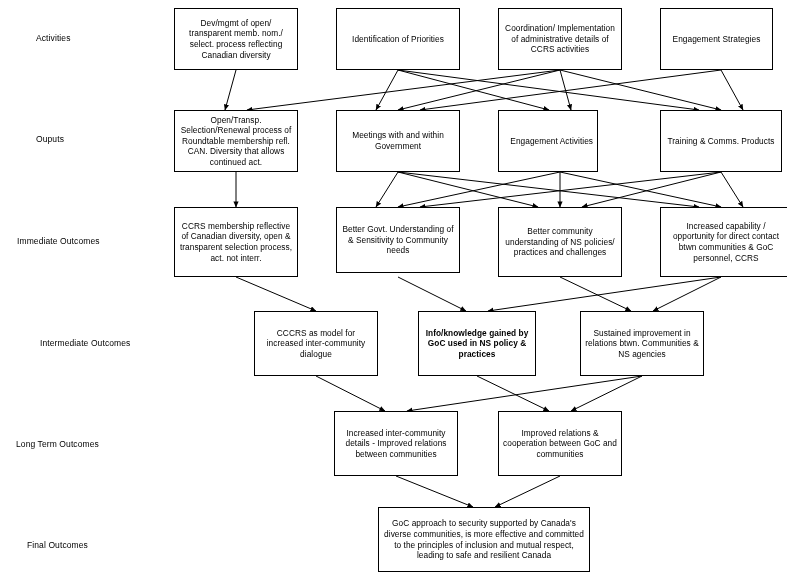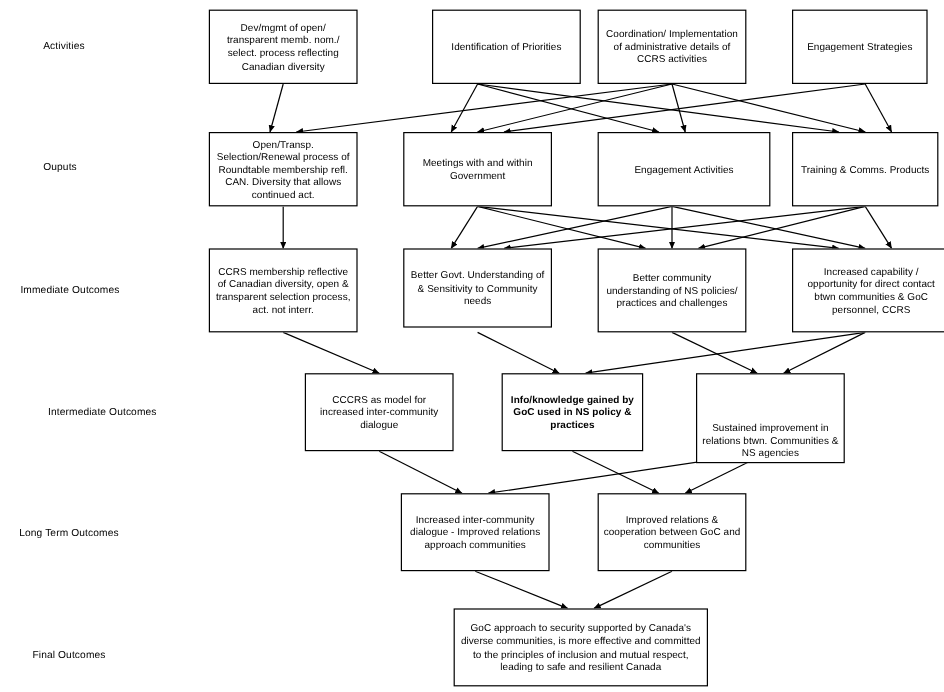--- a/index.html
+++ b/index.html
@@ -100,36 +100,36 @@
       <div class="row-label" style="left: 36px; top: 134px;">Ouputs</div>
       <div class="row-label" style="left: 17px; top: 236px;">Immediate Outcomes</div>
       <div class="row-label" style="left: 14px; top: 338px; padding-left: 26px;">Intermediate Outcomes</div>
       <div class="row-label" style="left: 16px; top: 439px;">Long Term Outcomes</div>
       <div class="row-label" style="left: 27px; top: 540px;">Final Outcomes</div>
     </div>
   <div id="nodes-layer">
       <div class="node" style="left: 174px; top: 8px; width: 124px; height: 62px;">
         <span>Dev/mgmt of open/ transparent memb. nom./ select. process reflecting Canadian diversity</span>
       </div>
-      <div class="node" style="left: 336px; top: 8px; width: 124px; height: 62px; margin-left: 24px;">
+      <div class="node" style="left: 336px; top: 8px; width: 124px; height: 62px;">
         <span>Identification of Priorities</span>
       </div>
       <div class="node" style="left: 498px; top: 8px; width: 124px; height: 62px;">
         <span>Coordination/ Implementation of administrative details of CCRS activities</span>
       </div>
       <div class="node" style="left: 660px; top: 8px; width: 113px; height: 62px;">
         <span>Engagement Strategies</span>
       </div>
       <div class="node" style="left: 174px; top: 110px; width: 124px; height: 62px; justify-content: flex-end;">
         <span>Open/Transp. Selection/Renewal process of Roundtable membership refl. CAN. Diversity that allows continued act.</span>
       </div>
       <div class="node" style="left: 336px; top: 110px; width: 124px; height: 62px;">
         <span>Meetings with and within Government</span>
       </div>
-      <div class="node" style="left: 498px; top: 110px; width: 144px; height: 62px;">
+      <div class="node" style="left: 498px; top: 110px; width: 100px; height: 62px; text-align: right;">
         <span>Engagement Activities</span>
       </div>
       <div class="node" style="left: 660px; top: 110px; width: 122px; height: 62px;">
         <span>Training &amp; Comms. Products</span>
       </div>
       <div class="node" style="left: 174px; top: 207px; width: 124px; height: 70px;">
         <span>CCRS membership reflective of Canadian diversity, open &amp; transparent selection process, act. not interr.</span>
       </div>
       <div class="node" style="left: 336px; top: 207px; width: 124px; height: 66px;">
         <span>Better Govt. Understanding of &amp; Sensitivity to Community needs</span>
@@ -139,25 +139,25 @@
       </div>
       <div class="node" style="left: 660px; top: 207px; width: 132px; height: 70px;">
         <span>Increased capability / opportunity for direct contact btwn communities &amp; GoC personnel, CCRS</span>
       </div>
       <div class="node" style="left: 254px; top: 311px; width: 124px; height: 65px;">
         <span>CCCRS as model for increased inter-community dialogue</span>
       </div>
       <div class="node" style="left: 418px; top: 311px; width: 118px; height: 65px; font-weight: bold;">
         <span>Info/knowledge gained by GoC used in NS policy &amp; practices</span>
       </div>
-      <div class="node" style="left: 580px; top: 311px; width: 124px; height: 75px; align-items: flex-end;">
+      <div class="node" style="left: 580px; top: 311px; width: 124px; height: 65px;">
         <span>Sustained improvement in relations btwn. Communities &amp; NS agencies</span>
       </div>
       <div class="node" style="left: 334px; top: 411px; width: 124px; height: 65px;">
-        <span>Increased inter-community dialogue - Improved relations approach communities</span>
+        <span>Increased inter-community details - Improved relations between communities</span>
       </div>
       <div class="node" style="left: 498px; top: 411px; width: 124px; height: 65px;">
         <span>Improved relations &amp; cooperation between GoC and communities</span>
       </div>
       <div class="node" style="left: 378px; top: 507px; width: 212px; height: 65px;">
         <span>GoC approach to security supported by Canada's diverse communities, is more effective and committed to the principles of inclusion and mutual respect, leading to safe and resilient Canada</span>
       </div>
     </div>
 </div>
 

